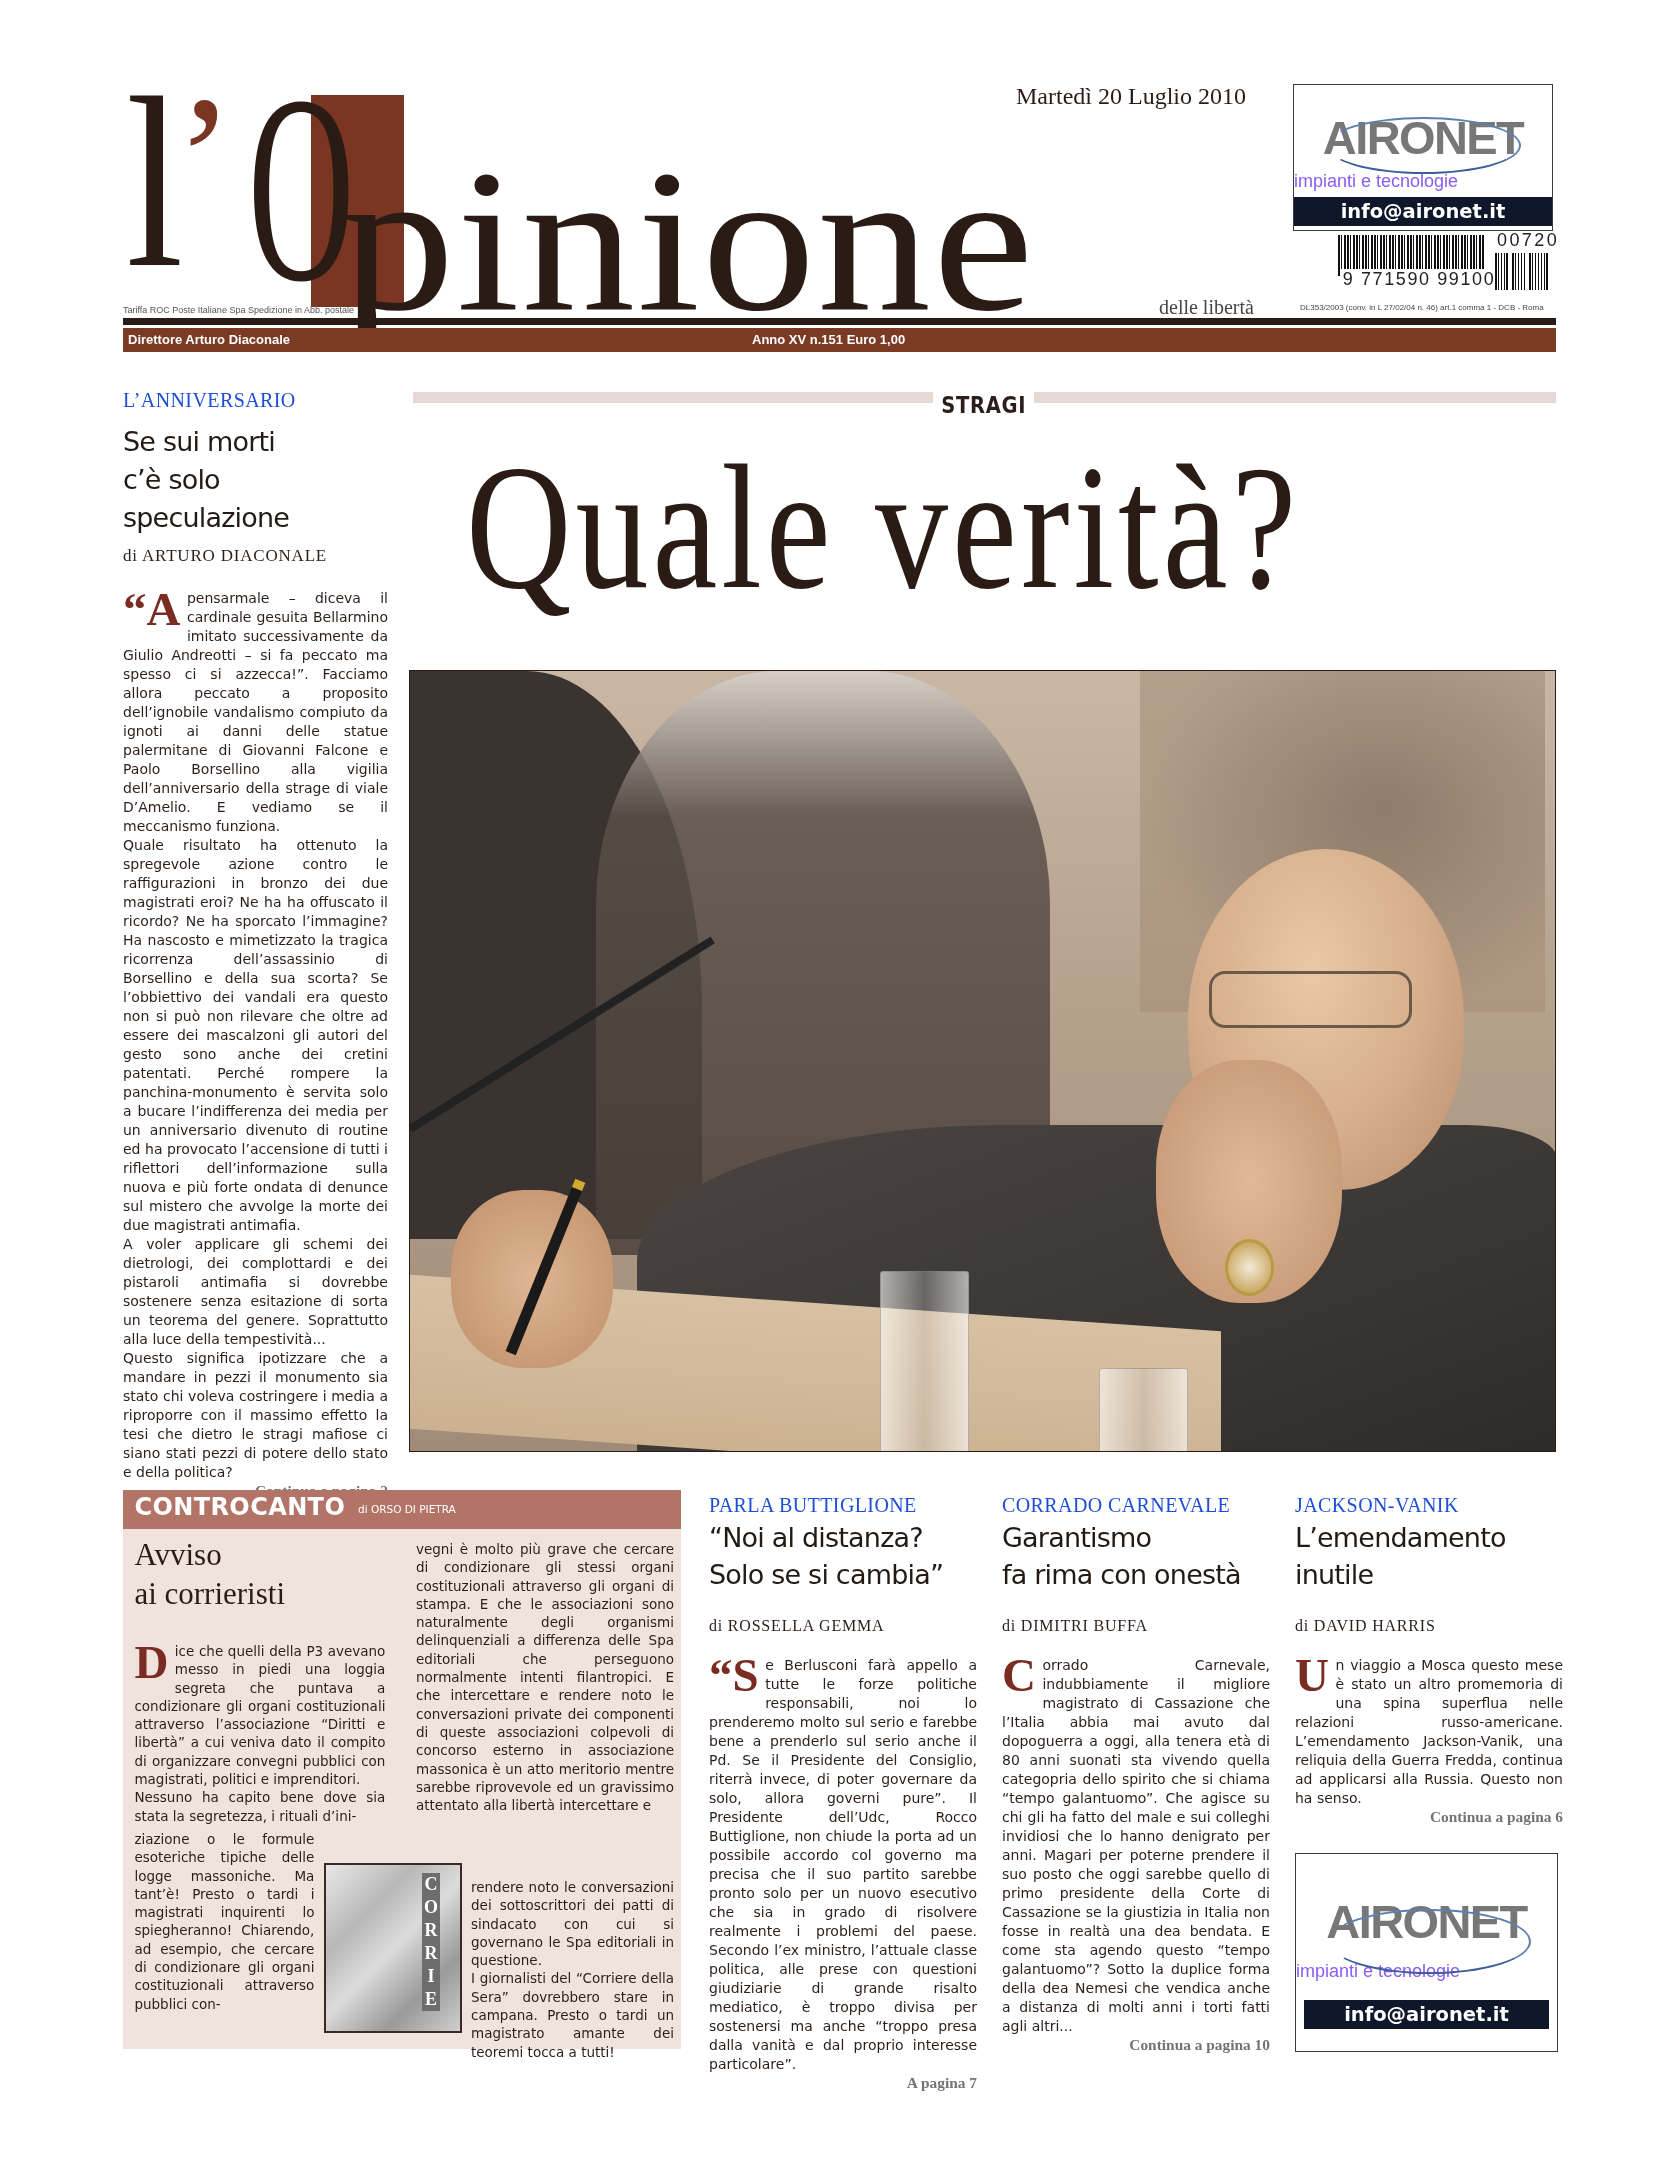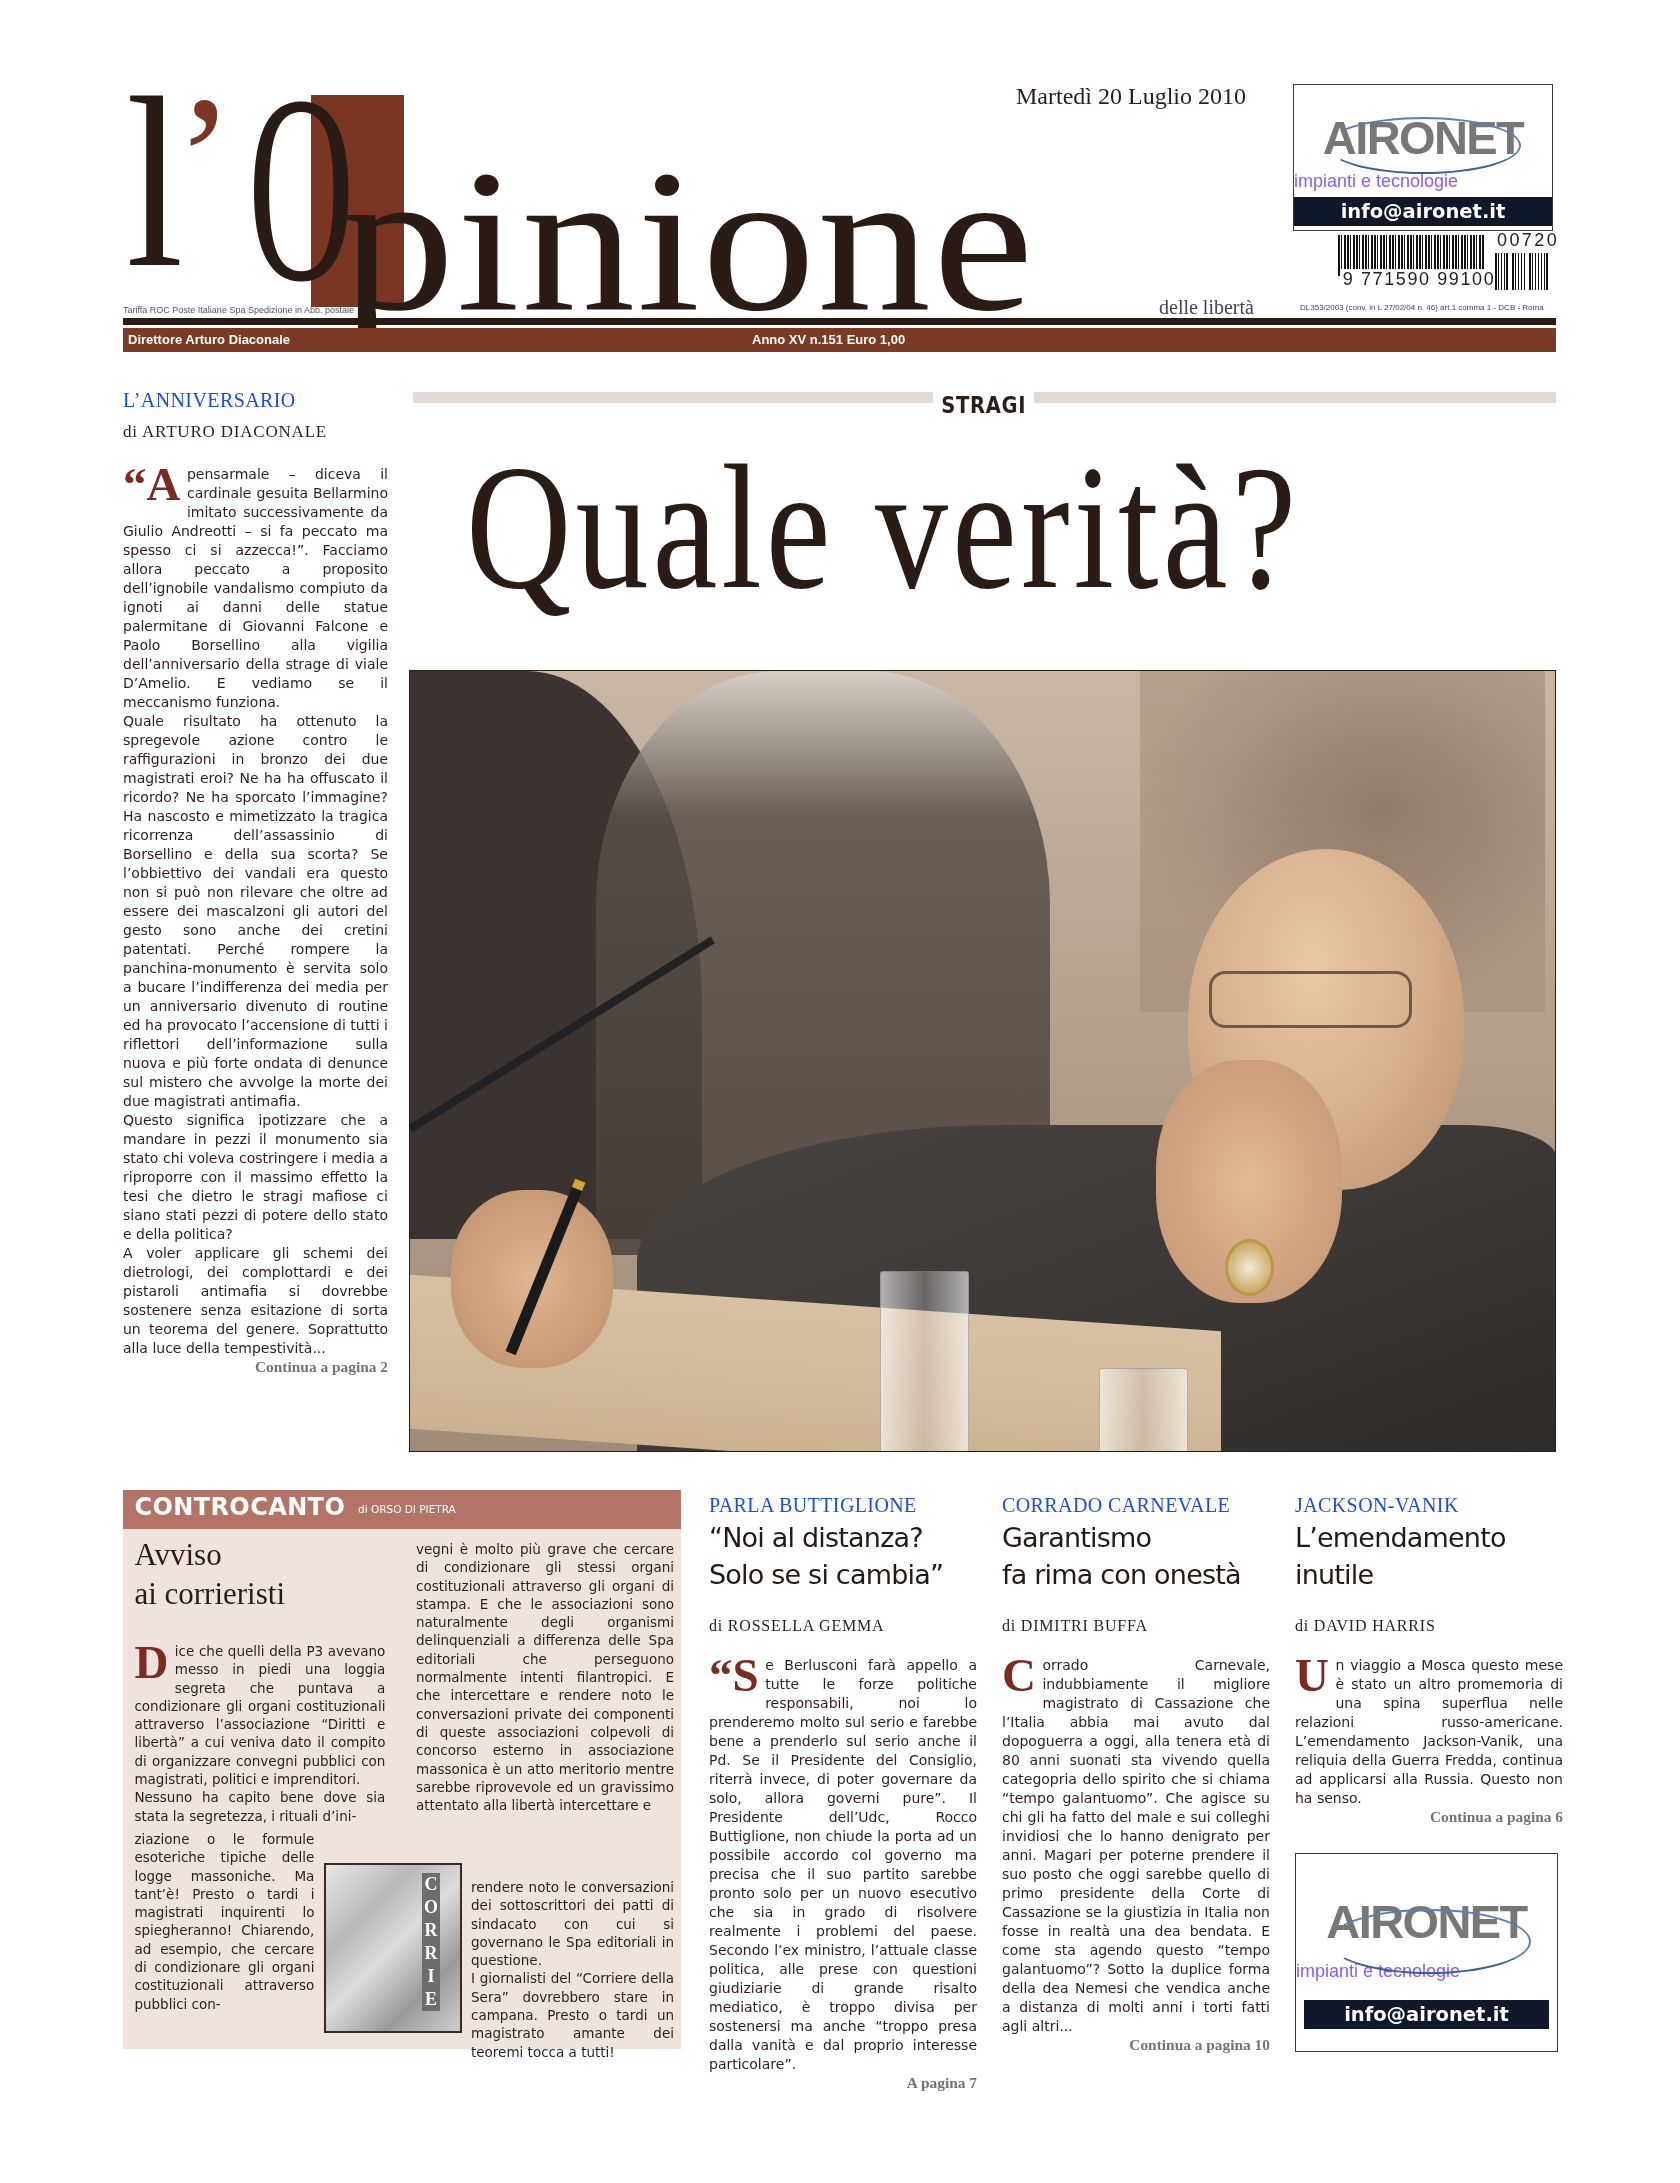--- a/index.html
+++ b/index.html
@@ -133,26 +133,30 @@
   <div class="bars2"></div>
 </div>
 
 <div id="rule-dark" class="abs"></div>
 <div id="band" class="abs"></div>
 <div id="band-director" class="abs">Direttore Arturo Diaconale</div>
 <div id="band-issue" class="abs">Anno XV n.151 Euro 1,00</div>
 
 <div id="left-article" class="abs">
   <div class="kicker">L’ANNIVERSARIO</div>
+  <div class="headline">
+    <div>Se sui morti</div>
+    <div>c’è solo speculazione</div>
+  </div>
   <div class="byline">di ARTURO DIACONALE</div>
   <div class="body-text">
     <span class="dropcap">“A</span><span> pensarmale – diceva il cardinale gesuita Bellarmino imitato successivamente da Giulio Andreotti – si fa peccato ma spesso ci si azzecca!”. Facciamo allora peccato a proposito dell’ignobile vandalismo compiuto da ignoti ai danni delle statue palermitane di Giovanni Falcone e Paolo Borsellino alla vigilia dell’anniversario della strage di viale D’Amelio. E vediamo se il meccanismo funziona.</span>
     <div>Quale risultato ha ottenuto la spregevole azione contro le raffigurazioni in bronzo dei due magistrati eroi? Ne ha ha offuscato il ricordo? Ne ha sporcato l’immagine? Ha nascosto e mimetizzato la tragica ricorrenza dell’assassinio di Borsellino e della sua scorta? Se l’obbiettivo dei vandali era questo non si può non rilevare che oltre ad essere dei mascalzoni gli autori del gesto sono anche dei cretini patentati. Perché rompere la panchina-monumento è servita solo a bucare l’indifferenza dei media per un anniversario divenuto di routine ed ha provocato l’accensione di tutti i riflettori dell’informazione sulla nuova e più forte ondata di denunce sul mistero che avvolge la morte dei due magistrati antimafia.</div>
+    <div>A voler applicare gli schemi dei dietrologi, dei complottardi e dei pistaroli antimafia si dovrebbe sostenere senza esitazione di sorta un teorema del genere. Soprattutto alla luce della tempestività...</div>
     <div>Questo significa ipotizzare che a mandare in pezzi il monumento sia stato chi voleva costringere i media a riproporre con il massimo effetto la tesi che dietro le stragi mafiose ci siano stati pezzi di potere dello stato e della politica?</div>
-    <div>A voler applicare gli schemi dei dietrologi, dei complottardi e dei pistaroli antimafia si dovrebbe sostenere senza esitazione di sorta un teorema del genere. Soprattutto alla luce della tempestività...</div>
   </div>
   <div class="cont">Continua a pagina 2</div>
 </div>
 
 <div id="stragi-bar" class="abs"></div>
 <div id="stragi-label" class="abs">STRAGI</div>
 <div id="main-headline" class="abs">Quale verità?</div>
 
 <div id="main-photo" class="abs">
 

